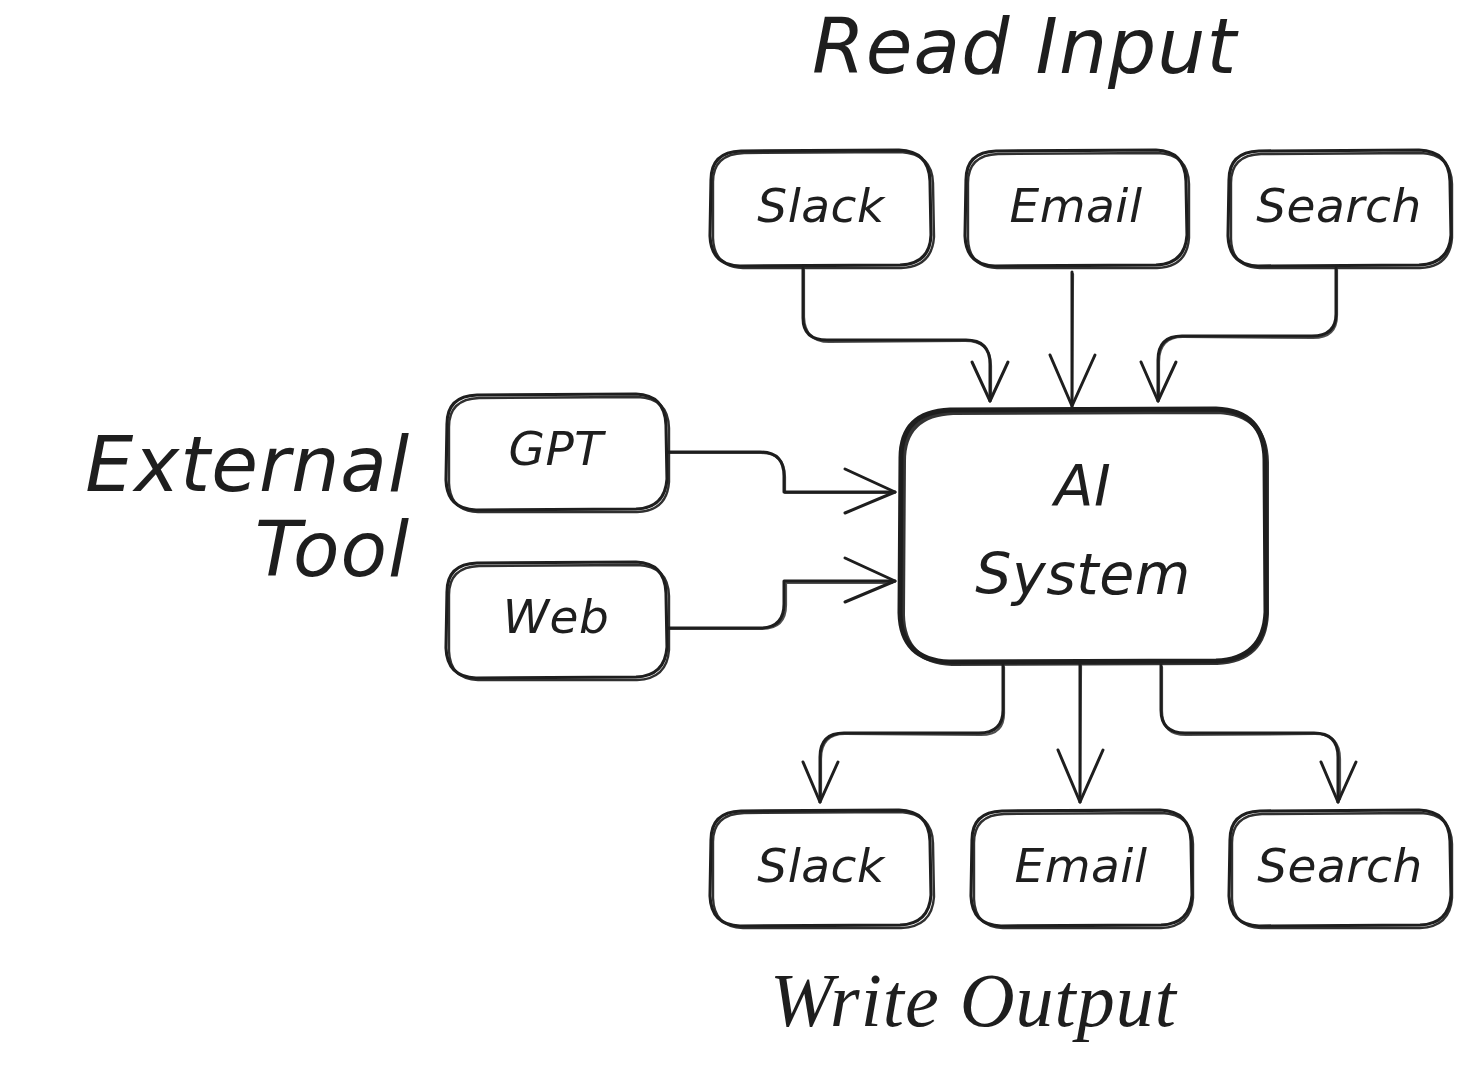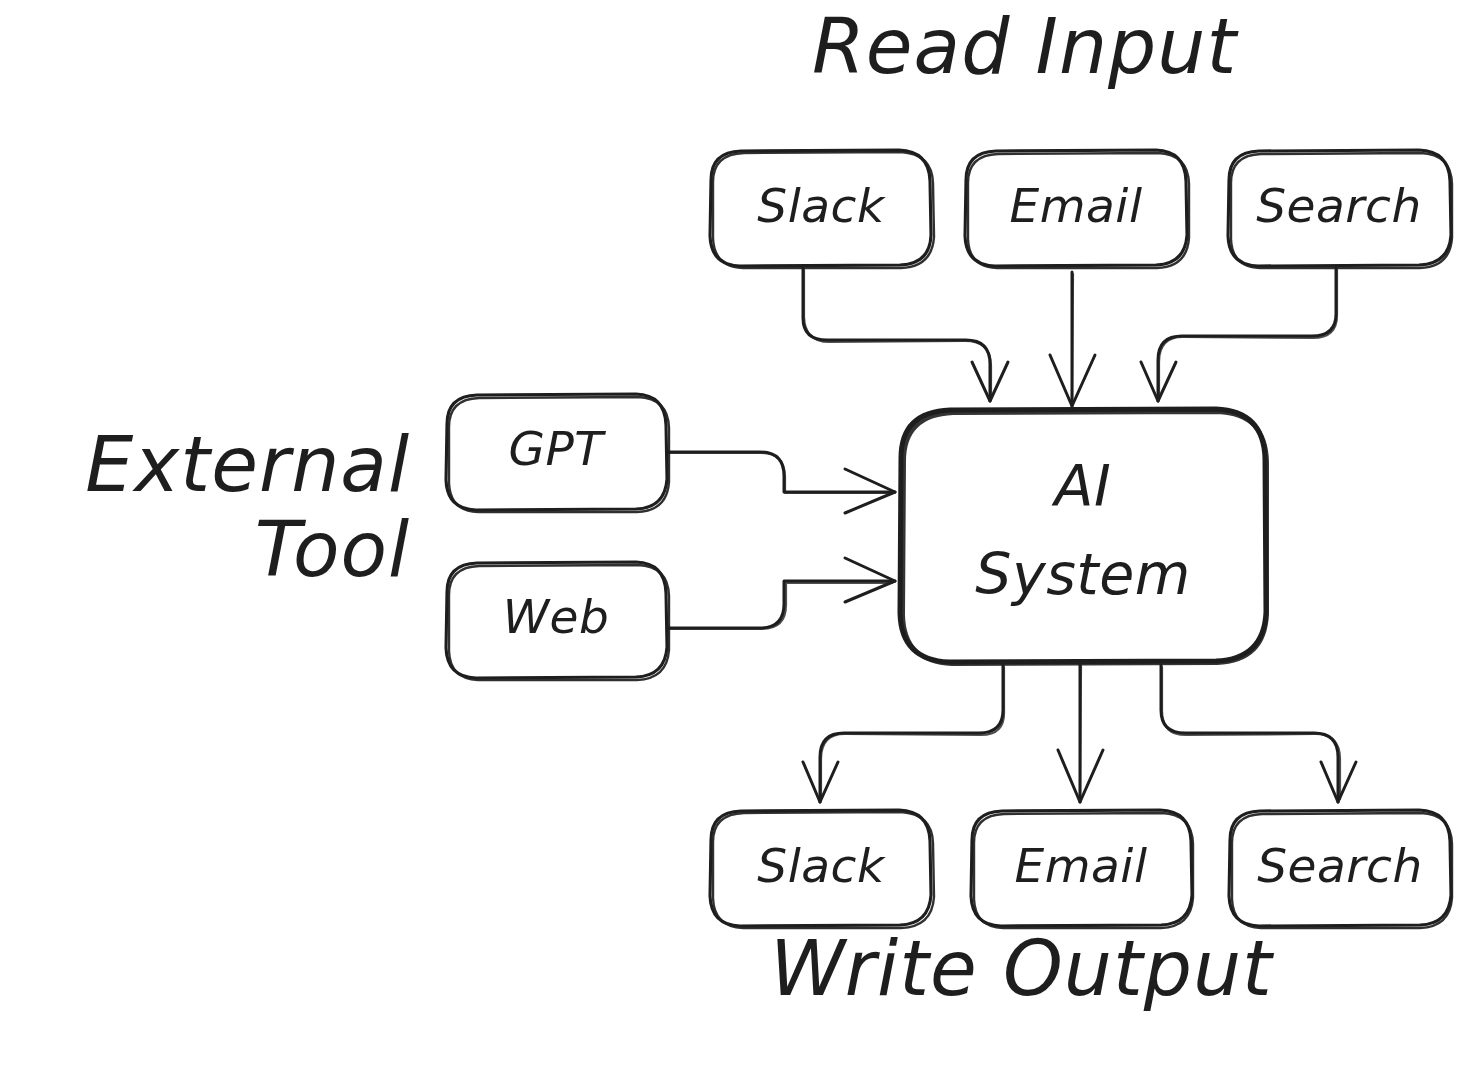--- a/index.html
+++ b/index.html
@@ -57,21 +57,21 @@
     color: #1e1e1e;
     font-family: "DejaVu Sans", sans-serif;
     font-size: 76px;
     font-style: italic;
     font-weight: 500;
     letter-spacing: 1px;
     white-space: nowrap;
     line-height: 1.12;
   }
   #label-read-input { left: 812px; top: 4px; }
-  #label-write-output { left: 770px; top: 926px; }
+  #label-write-output { left: 770px; top: 958px; font-family: Liberation Serif, serif; }
   #label-external-tool {
     left: 0px;
     top: 422px;
     width: 410px;
     text-align: right;
     white-space: normal;
   }
 </style>
 </head>
 <body>

